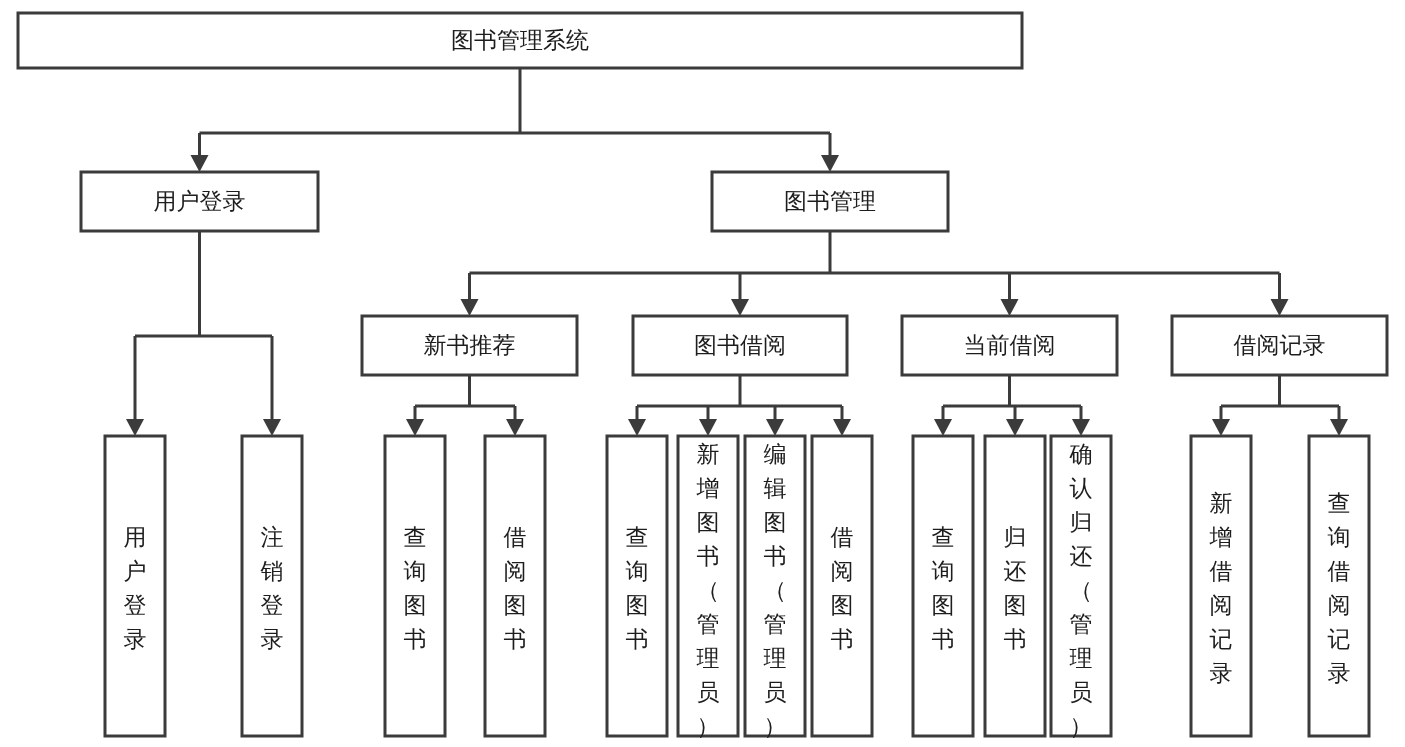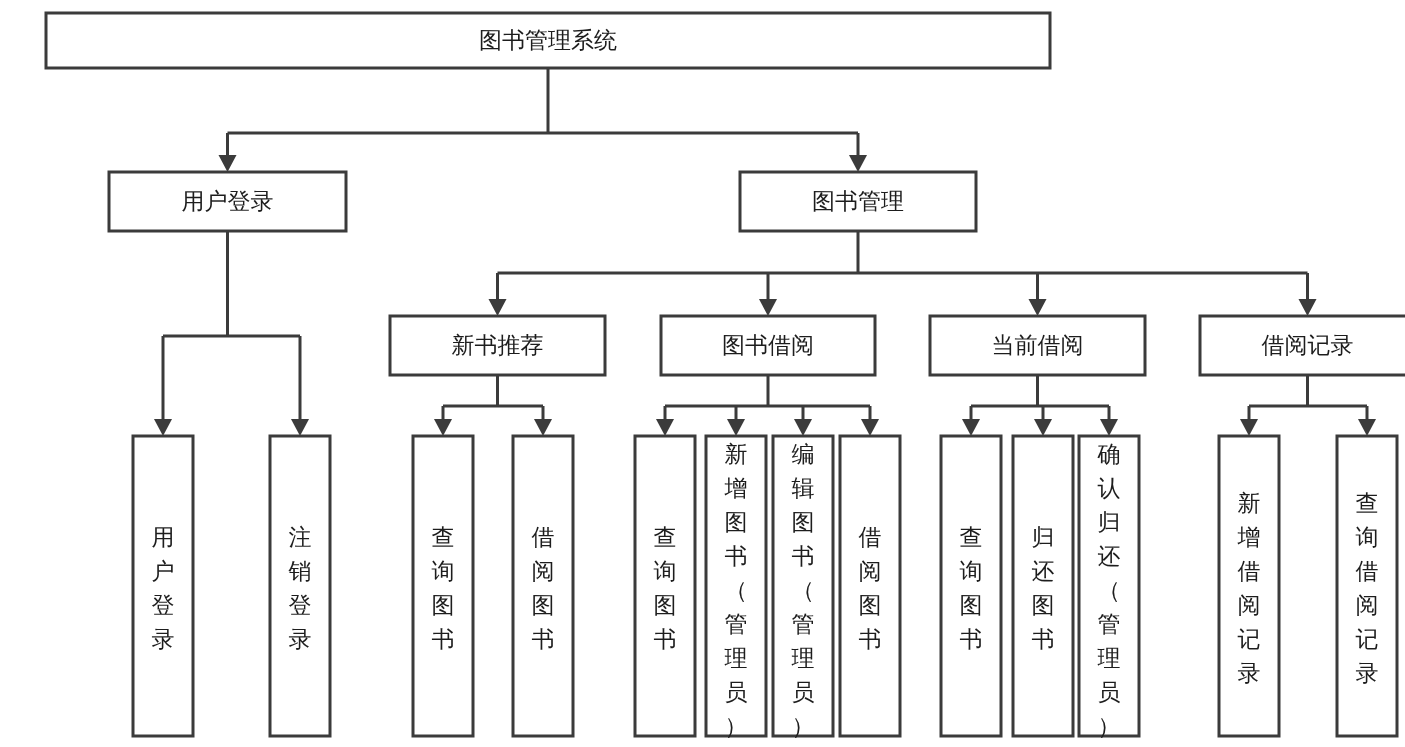--- a/index.html
+++ b/index.html
@@ -13,21 +13,20 @@
     font-family: "Liberation Sans", "DejaVu Sans", sans-serif;
     position: relative;
     overflow: hidden;
   }
   #diagram-root {
     position: absolute;
     top: 0;
     left: 0;
     width: 1303px;
     height: 747px;
-    margin-left: 28px;
   }
   svg.flow {
     display: block;
     width: 1405px;
     height: 747px;
   }
   .node-box {
     fill: #ffffff;
     stroke: #3b3b3b;
     stroke-width: 3;

